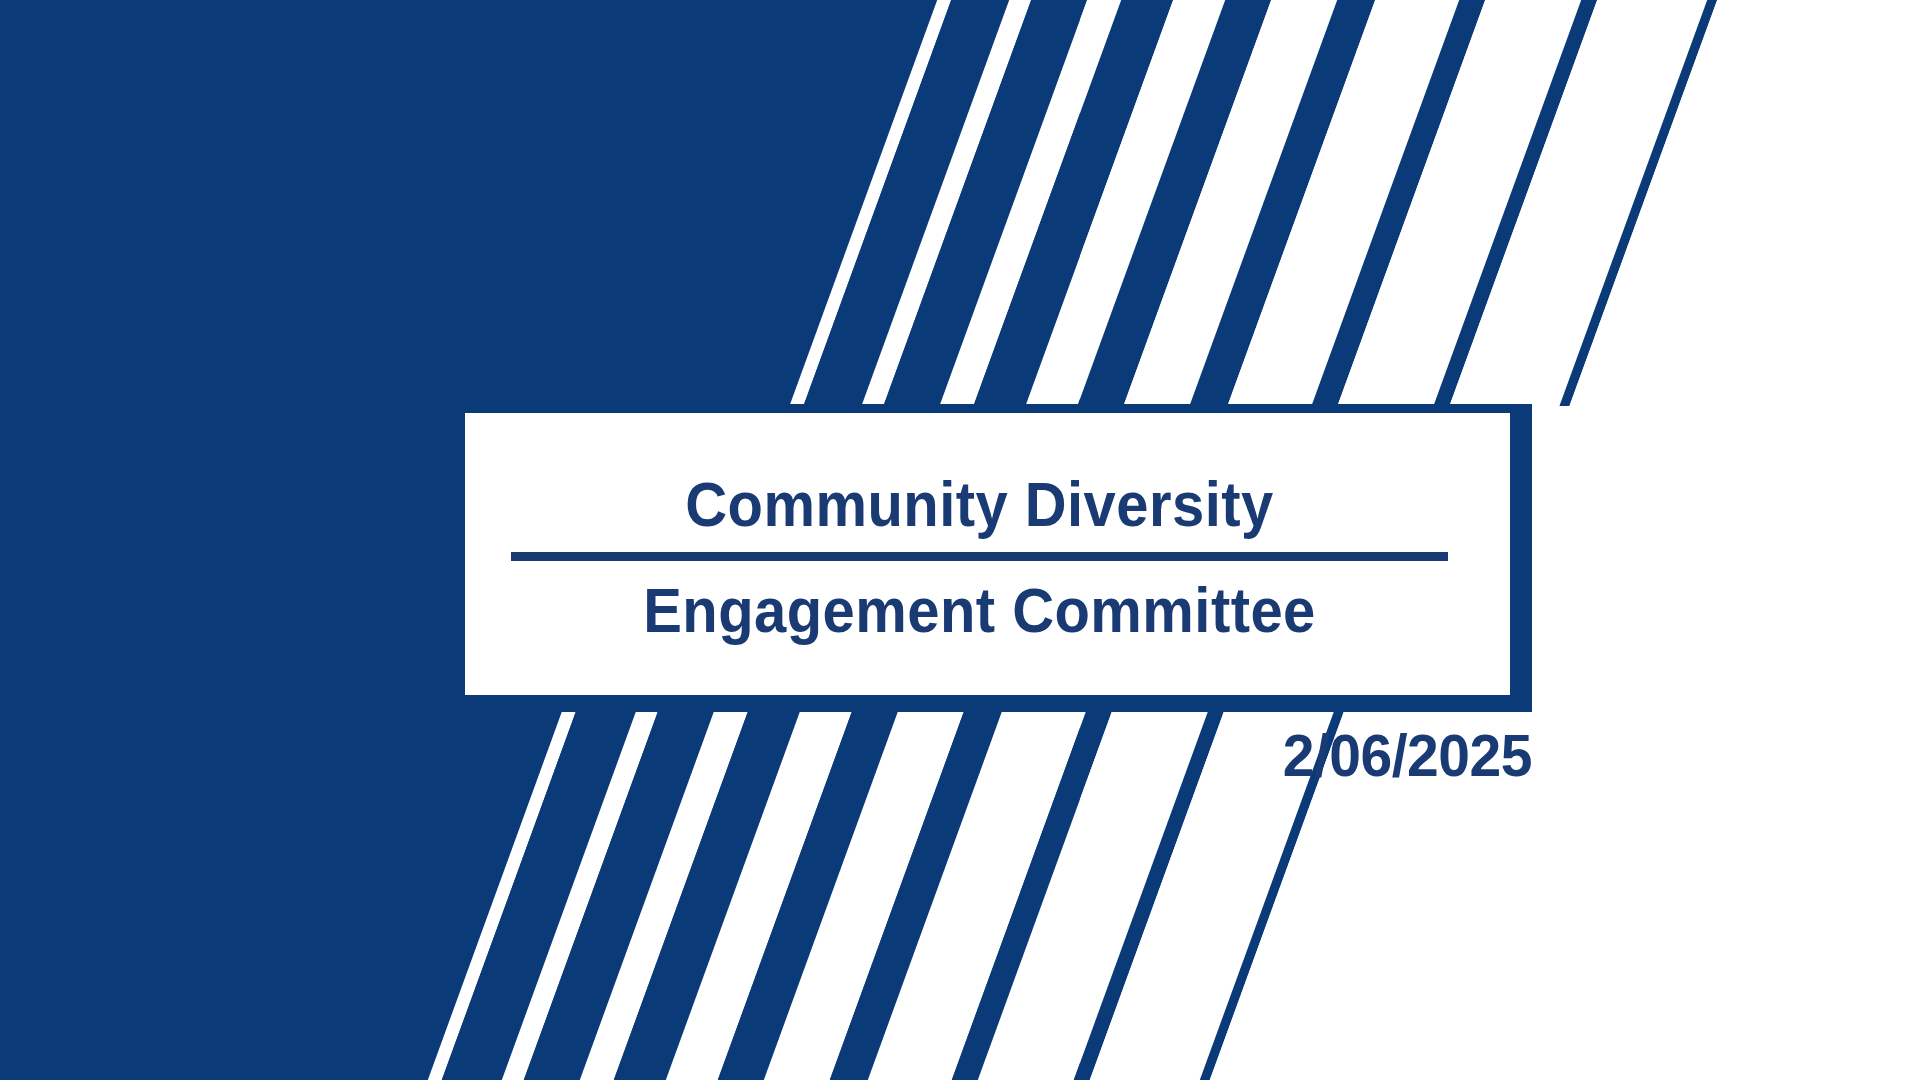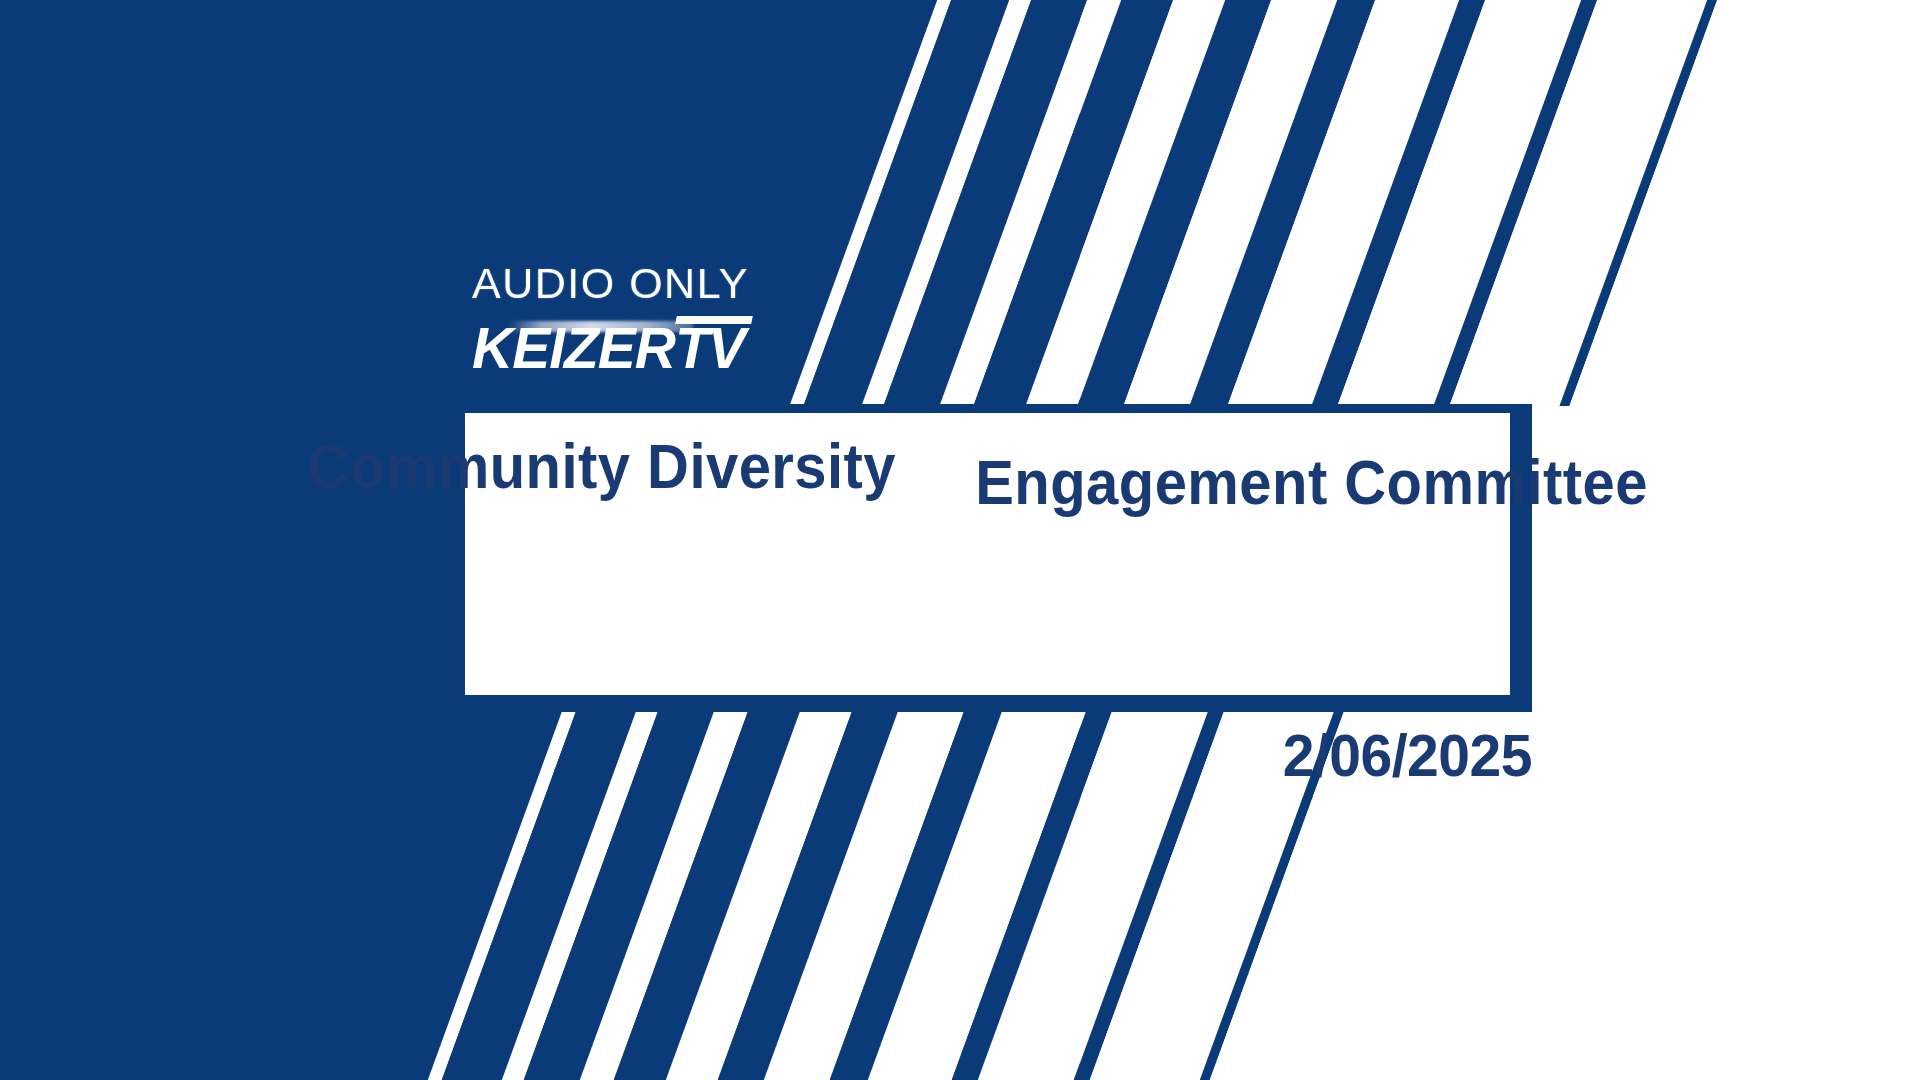--- a/index.html
+++ b/index.html
@@ -158,21 +158,21 @@
     border-width: 9px 22px 17px 9px;
   }
 
   .title-inner {
     width: 100%;
     height: 100%;
     background: #ffffff;
     box-sizing: border-box;
     padding: 20px 50px 14px 34px;
     display: flex;
-    flex-direction: row;
+    flex-direction: column;
     justify-content: center;
   }
 
   .title-line {
     color: #1a3a73;
     font-weight: 700;
     font-size: 63px;
     line-height: 1.05;
     text-align: center;
     white-space: nowrap;
@@ -251,28 +251,20 @@
     <div class="stripe navy" style="left:1042px; width:38px;"></div>
     <div class="stripe white" style="left:1080px; width:84px;"></div>
     <div class="stripe navy" style="left:1164px; width:26px;"></div>
     <div class="stripe white" style="left:1190px; width:96px;"></div>
     <div class="stripe navy" style="left:1286px; width:16px;"></div>
     <div class="stripe white" style="left:1302px; width:110px;"></div>
     <div class="stripe navy" style="left:1412px; width:10px;"></div>
     <div class="stripe white" style="left:1422px; width:700px;"></div>
   </div>
 
-  <div class="logo-block">
-    <div class="audio-only">AUDIO ONLY</div>
-
-    <div class="keizer-wrap">
-      <div class="keizer-sweep"></div>
-      <div class="keizer-text"><span>KEIZER</span><span class="tv">TV</span></div>
-    </div>
-  </div>
 
   <div class="title-box">
     <div class="title-inner">
       <div class="title-line title-line--one">Community Diversity</div>
       <div class="title-rule"></div>
       <div class="title-line title-line--two">Engagement Committee</div>
     </div>
   </div>
 
   <div class="date-text">2/06/2025</div>

